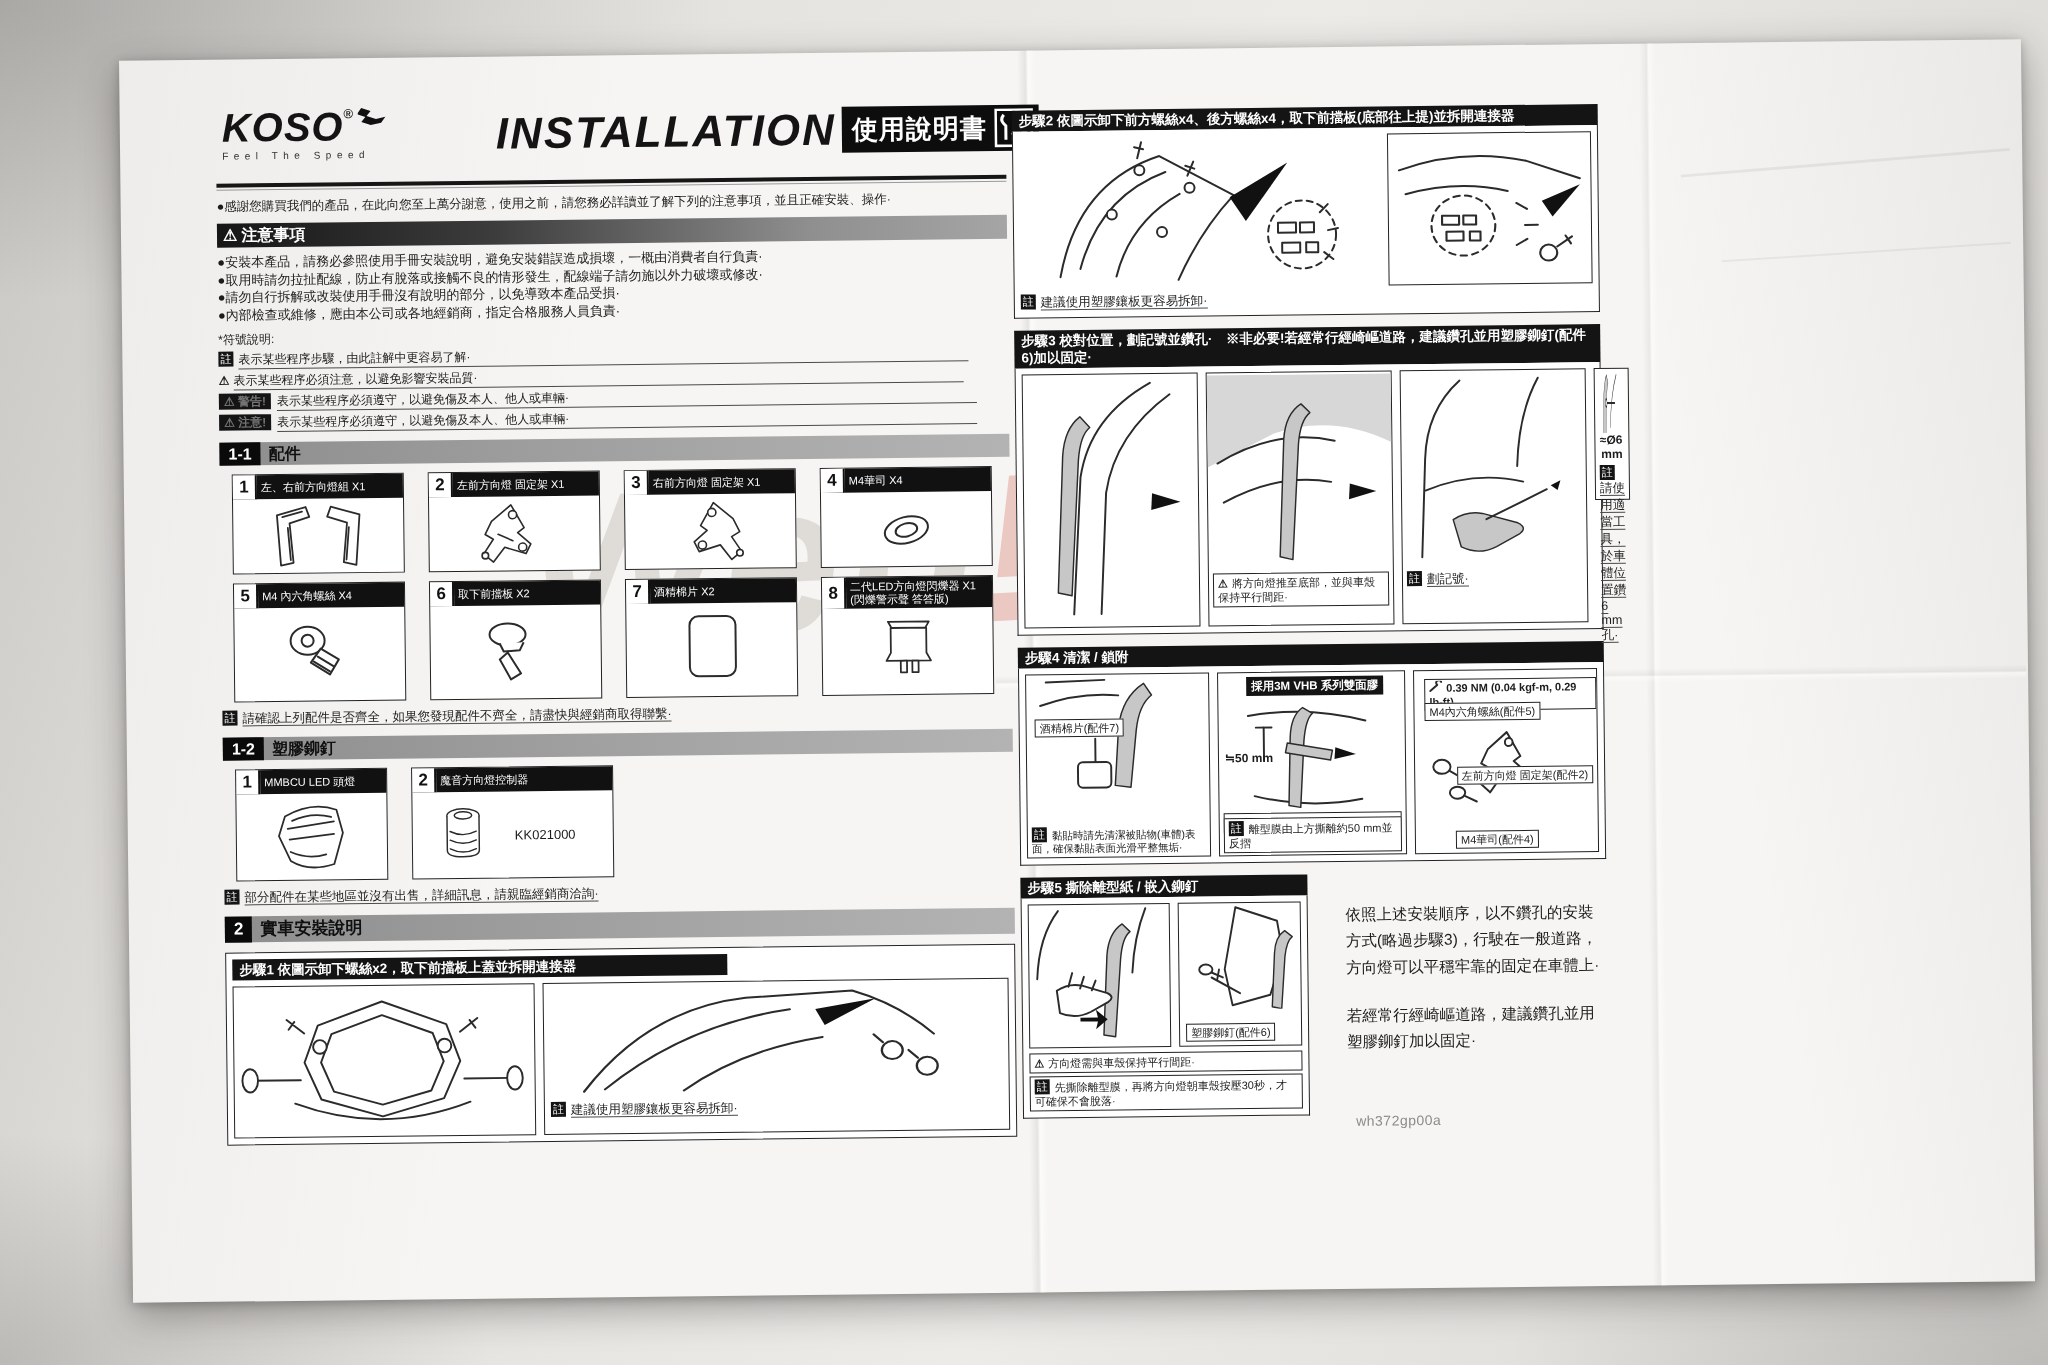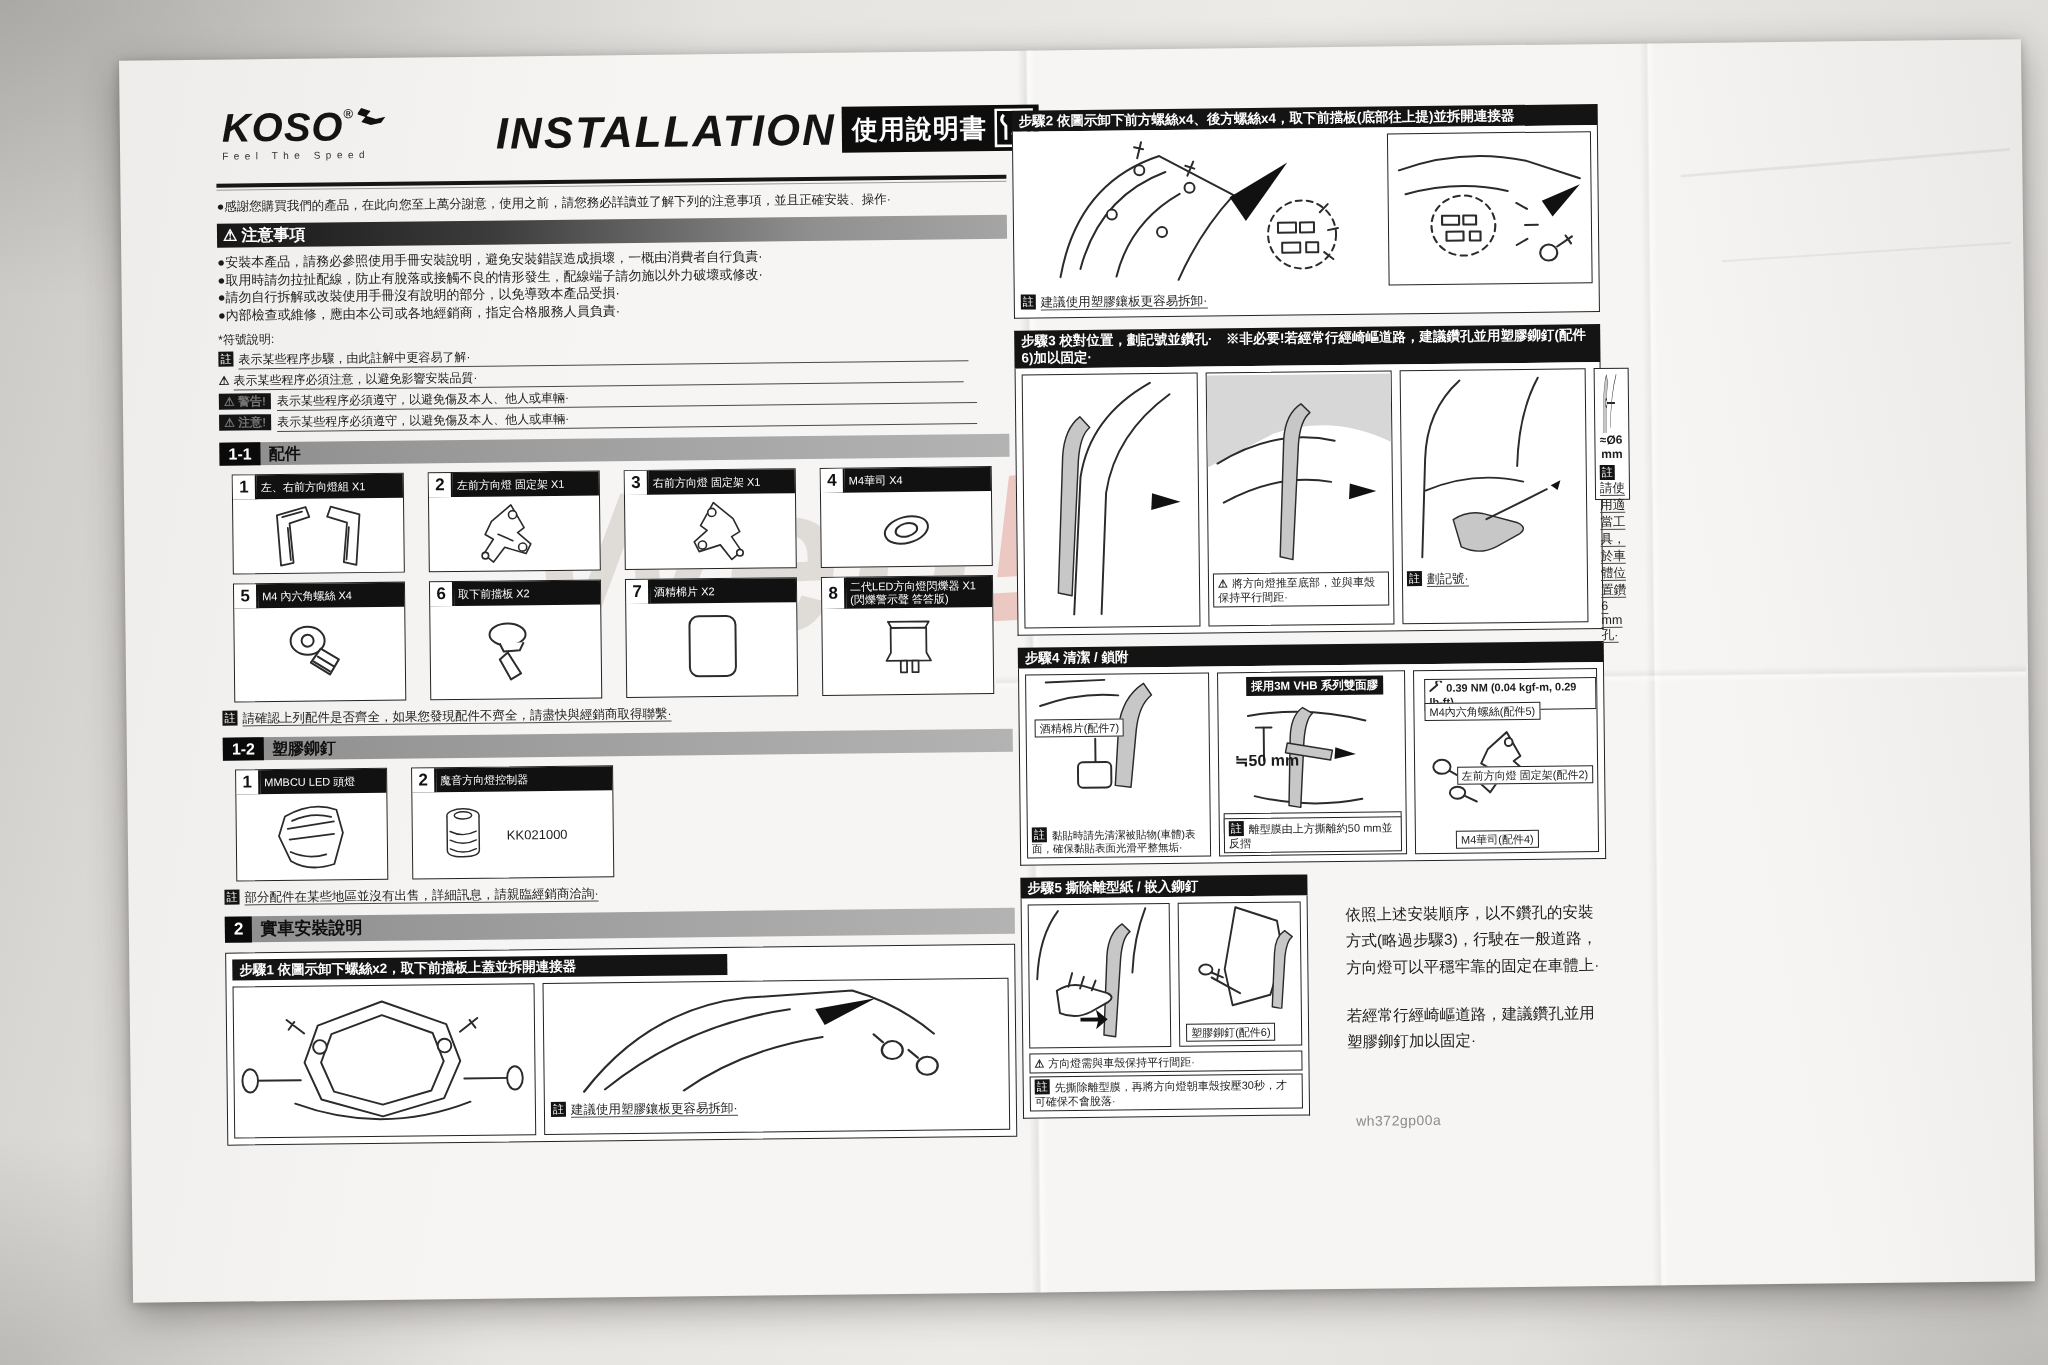--- a/index.html
+++ b/index.html
@@ -294,21 +294,21 @@
               <span class="pnum">2</span>
               <span class="plabel">魔音方向燈控制器</span>
             </div>
           <div class="pbody tall" style="justify-content:flex-start;padding-left:14px;">
             <svg width="80" height="80" viewBox="0 0 110 90">
               <ellipse class="fw" cx="50" cy="18" rx="22" ry="9"></ellipse>
               <path class="fw" d="M28 18 v48 q0 9 22 9 22 0 22 -9 v-48"></path>
               <ellipse class="ln" cx="50" cy="18" rx="12" ry="5"></ellipse>
               <path class="ln" d="M32 40 q18 9 36 0 M32 52 q18 9 36 0 M32 64 q18 9 36 0"></path>
             </svg>
-            <span style="font-size:13px;margin-left:0;">KK021000</span>
+            <span style="font-size:13px;margin-left:8px;">KK021000</span>
           </div>
         </div>
       </div>
 
       <div class="note-line"><span class="note-badge">註</span><span class="u">部分配件在某些地區並沒有出售，詳細訊息，請親臨經銷商洽詢·</span></div>
 
       <div class="section-bar" style="height:26px;">
         <span class="sec-num" style="line-height:26px;font-size:17px;">2</span>
         <span class="sec-title" style="line-height:26px;font-size:17px;">實車安裝說明</span>
       </div>
@@ -444,21 +444,21 @@
             </div>
             <div class="panel" style="width:186px;height:182px;">
               <div class="blackbox" style="position:absolute;left:28px;top:4px;">採用3M VHB 系列雙面膠</div>
               <svg width="182" height="120" viewBox="0 0 186 120" style="margin-top:24px;">
                 <path class="ln" d="M30 18 q60 -10 120 6 M36 100 q56 14 110 4"></path>
                 <path class="fg" d="M86 10 q-12 8 -13 30 l-2 70 12 2 4 -68 q2 -22 9 -28 z"></path>
                 <path class="fg" d="M70 46 l46 8 -2 10 -46 -8 z"></path>
                 <path class="ln" d="M46 30 v34 m-8 -34 h16"></path>
                 <path class="fb" d="M140 58 l-22 5 1 -12 z"></path>
               </svg>
-              <div style="position:absolute;left:16px;top:78px;font-size:16px;font-weight:bold;">≒50 mm</div>
+              <div style="position:absolute;left:6px;top:78px;font-size:12px;font-weight:bold;">≒50 mm</div>
               <div class="warnbox" style="position:absolute;left:4px;bottom:22px;right:4px;"><span class="tri">⚠</span><span>離型膜請勿一次全部撕除·</span></div>
               <div class="warnbox" style="position:absolute;left:4px;bottom:2px;right:4px;"><span class="note-badge">註</span><span>離型膜由上方撕離約50 mm並反摺</span></div>
             </div>
             <div class="panel" style="flex:1;height:182px;">
               <div class="labelbox" style="position:absolute;left:10px;top:8px;font-weight:bold;"><svg width="14" height="11" viewBox="0 0 14 11" style="display:inline-block;margin-right:3px;">
                     <path class="ln" d="M1 10 l7 -6 a2.6 2.6 0 1 1 4 -3" stroke-width="1.6"></path>
                   </svg><span>0.39 NM (0.04 kgf-m, 0.29 lb-ft)</span></div>
               <div class="labelbox" style="position:absolute;left:10px;top:32px;">M4內六角螺絲(配件5)</div>
               <svg width="100%" height="84" viewBox="0 0 190 84" style="margin-top:56px;" preserveAspectRatio="none">
                 <path class="fw" d="M96 6 l14 24 -7 5 14 12 -5 10 -22 -7 -12 16 -10 -9 10 -15 -9 -5 7 -14 z"></path>

